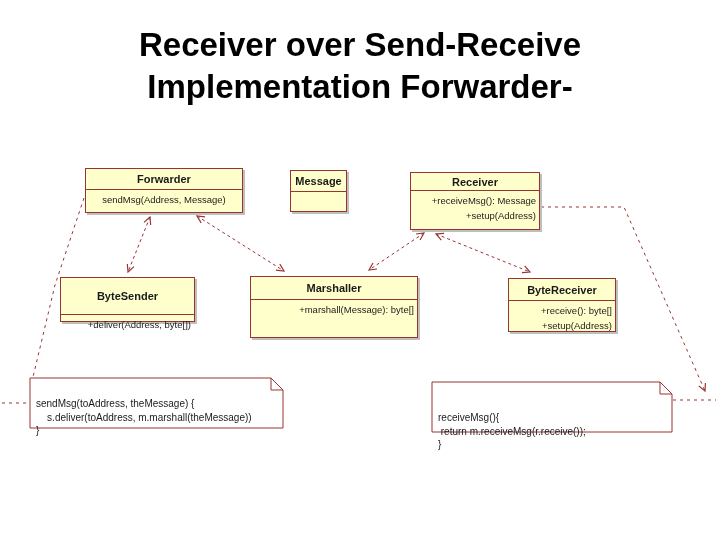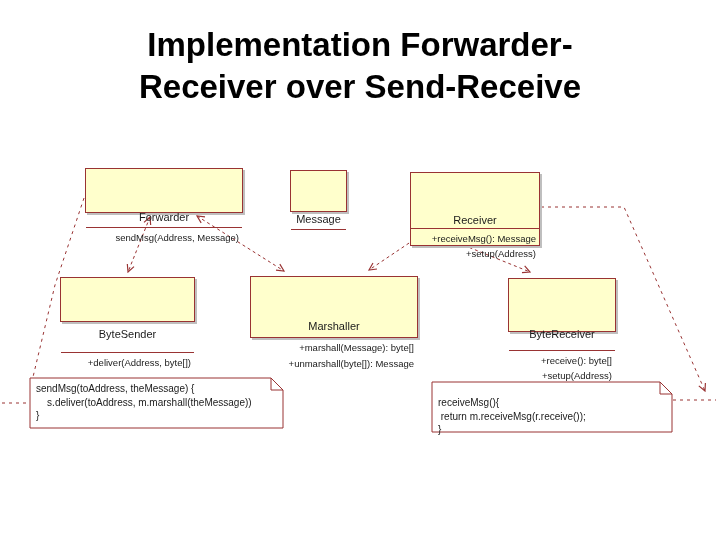--- a/index.html
+++ b/index.html
@@ -17,44 +17,44 @@
   #wires { position:absolute; left:0; top:0; width:720px; height:540px; }
   
   .uml-class {
     position:absolute; box-sizing:border-box;
     background:#ffffcc; border:1px solid #993333;
     box-shadow:2px 2px 0 #bfbfbf;
     color:#1a1a1a;
   }
   .uml-title {
     box-sizing:border-box; border-bottom:1px solid #993333;
-    font-weight:normal; font-size:11px; text-align:center;
-    display:flex; align-items:center; justify-content:center;margin-top:38px;
+    font-weight:bold; font-size:11px; text-align:center;
+    display:flex; align-items:center; justify-content:center;
   }
   .uml-body {
     box-sizing:border-box; font-size:9.5px; line-height:15px;
     padding:2px 3px; text-align:right; white-space:nowrap; overflow:hidden;
   }
-  .uml-body.center { }
+  .uml-body.center { text-align:center; }
   .member { white-space:pre; }
   
   .note-text {
     position:absolute; box-sizing:border-box; color:#1a1a1a;
-    font-size:10px; line-height:13.5px; padding:4px 4px 0 6px;
+    font-size:10px; line-height:13.5px; padding:19px 4px 0 6px;
   }
   .note-line { white-space:pre; }
 </style>
 </head>
 <body>
 
 <div id="slide">
 
   <div id="title">
+    <div>Receiver over Send-Receive</div>
     <div>Implementation Forwarder-</div>
-    <div>Receiver over Send-Receive</div>
   </div>
 
   <svg id="wires" viewBox="0 0 720 540" xmlns="http://www.w3.org/2000/svg">
     <defs>
       <marker id="ar" viewBox="0 0 10 10" refX="9" refY="5" markerWidth="9" markerHeight="9" orient="auto-start-reverse">
         <path d="M1,1 L9,5 L1,9" fill="none" stroke="#993333" stroke-width="1.3"></path>
       </marker>
     </defs>
 
     <g stroke="#993333" stroke-width="1" fill="none" stroke-dasharray="3,3">
@@ -84,45 +84,44 @@
     <div class="uml-body center">
       <div class="member">sendMsg(Address, Message)</div>
     </div>
   </div>
 
   <div class="uml-class" style="left:290px;top:170px;width:57px;height:42px">
     <div class="uml-title" style="height:21px">Message</div>
     <div class="uml-body"></div>
   </div>
 
-  <div class="uml-class" style="left:410px;top:172px;width:130px;height:74px">
+  <div class="uml-class" style="left:410px;top:172px;width:130px;height:58px">
     <div class="uml-title" style="height:18px">Receiver</div>
     <div class="uml-body">
       <div class="member">+receiveMsg(): Message</div>
       <div class="member">+setup(Address)</div>
     </div>
   </div>
 
   <div class="uml-class" style="left:60px;top:277px;width:135px;height:45px">
     <div class="uml-title" style="height:37px">ByteSender</div>
     <div class="uml-body">
       <div class="member">+deliver(Address, byte[])</div>
     </div>
   </div>
 
   <div class="uml-class" style="left:250px;top:276px;width:168px;height:62px">
     <div class="uml-title" style="height:23px">Marshaller</div>
     <div class="uml-body" style="line-height:16px">
       <div class="member">+marshall(Message): byte[]</div>
-      <div class="member">+unmarshall(byte[]): Message</div>
     </div>
   </div>
 
   <div class="uml-class" style="left:508px;top:278px;width:108px;height:54px">
-    <div class="uml-title" style="height:34px">ByteReceiver</div>
+    <div class="uml-title" style="height:22px">ByteReceiver</div>
     <div class="uml-body">
       <div class="member">+receive(): byte[]</div>
       <div class="member">+setup(Address)</div>
     </div>
   </div>
 
   <div class="note-text" style="left:30px;top:378px;width:253px;height:50px">
     <div class="note-line">sendMsg(toAddress, theMessage) {</div>
     <div class="note-line">    s.deliver(toAddress, m.marshall(theMessage))</div>
     <div class="note-line">}</div>

